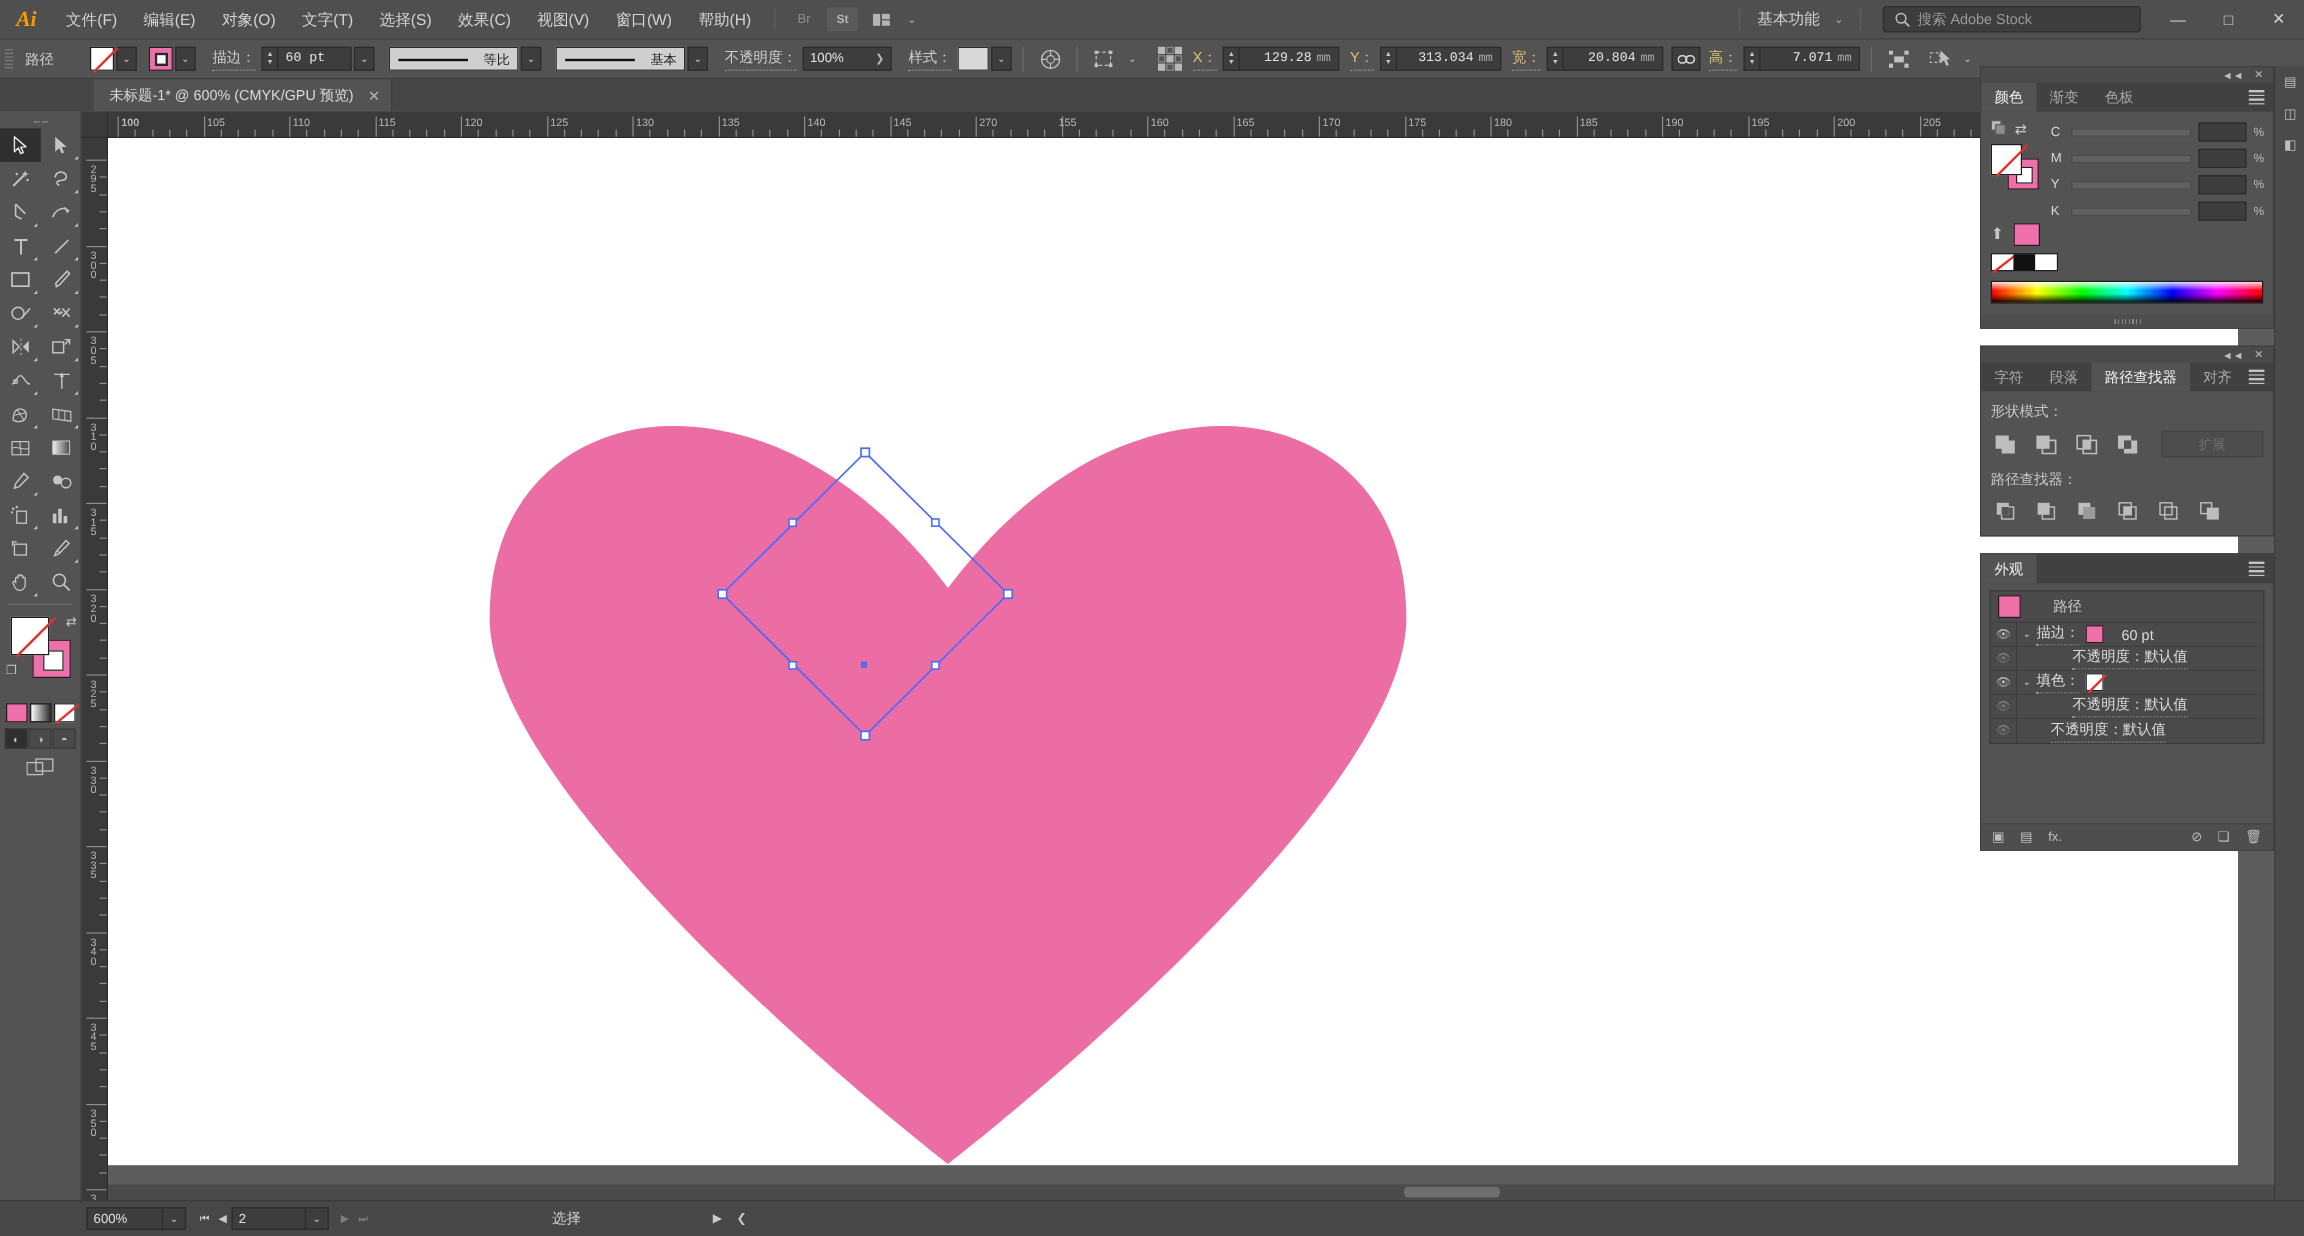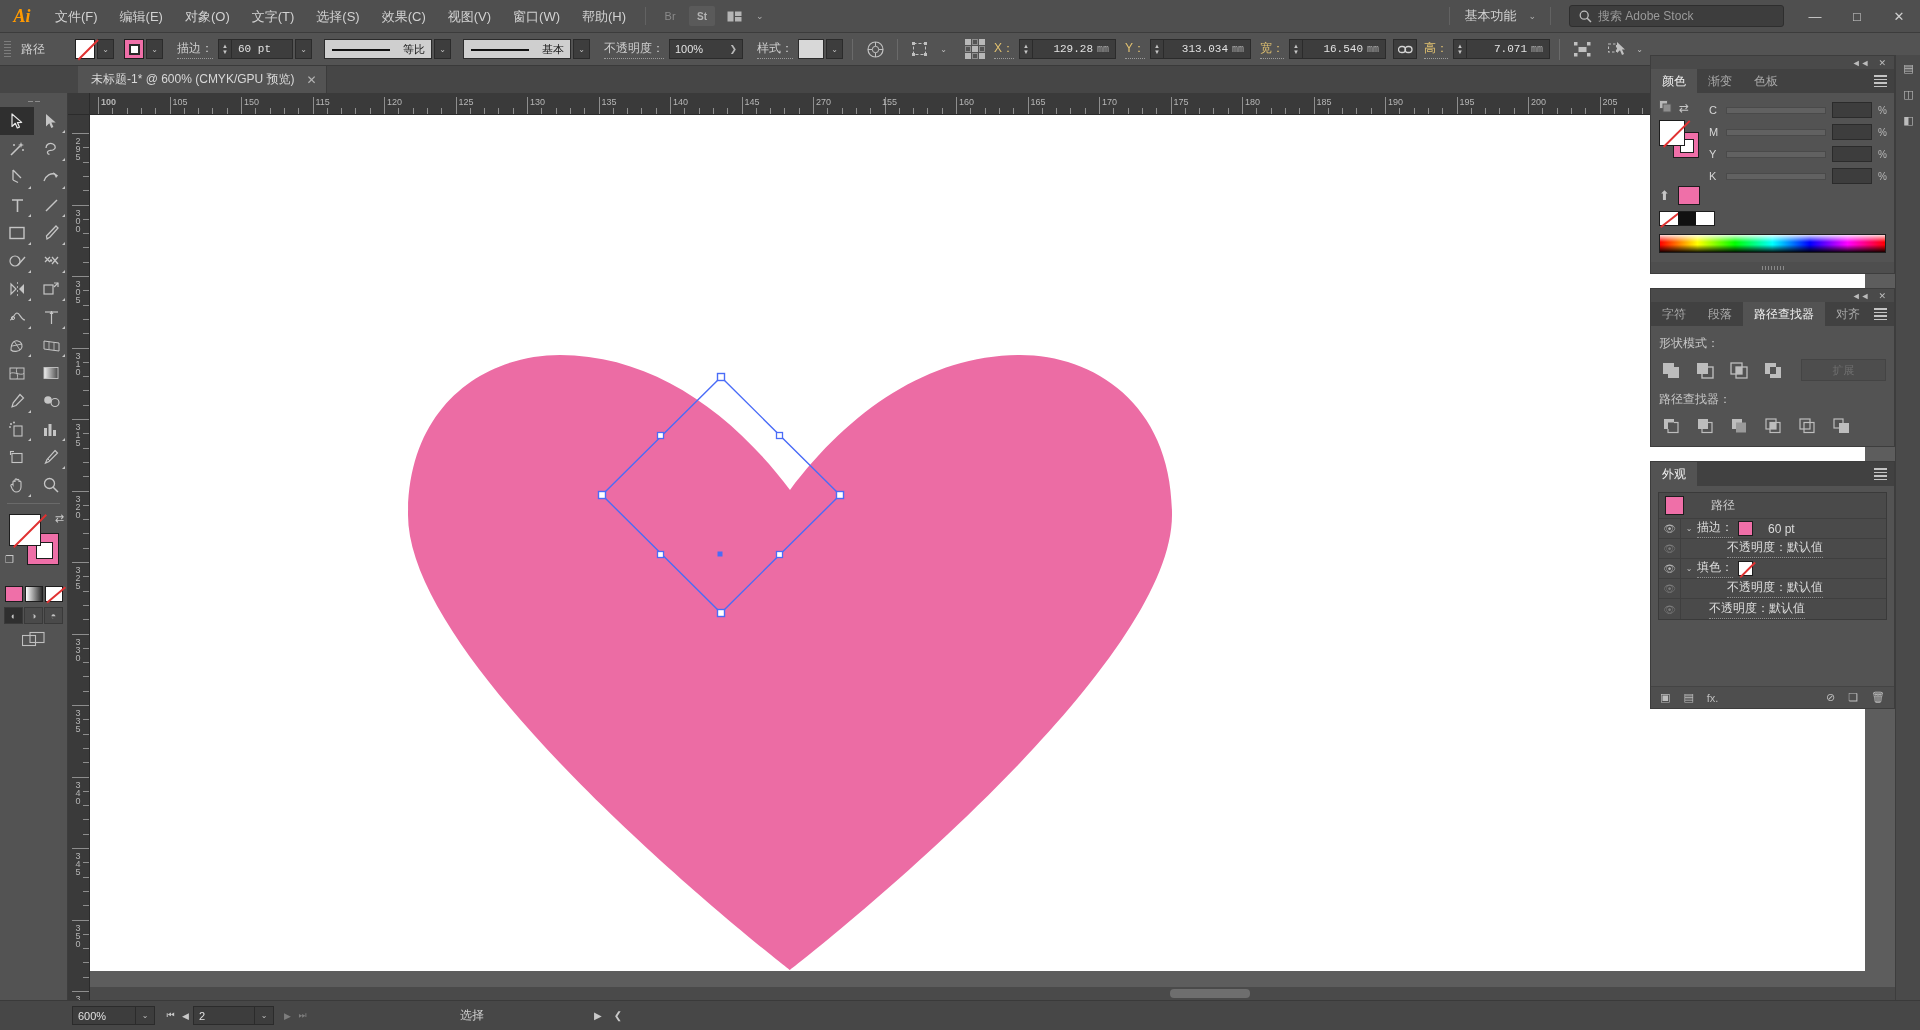--- a/index.html
+++ b/index.html
@@ -540,21 +540,21 @@
       <span class="unit">mm</span>
     </div>
 
     <div style="width:9px"></div>
     <div class="cb-label dotted" style="color:#e0c070">宽：</div>
     <div class="spin">
         <span>▲</span>
         <span>▼</span>
       </div>
     <div class="numfield" style="width:84px;justify-content:flex-end">
-      <span>16.540</span>
+      <span>20.804</span>
       <span class="unit">mm</span>
     </div>
 
     <div style="width:7px"></div>
     <div class="linkbtn">
       <svg width="15" height="9" viewBox="0 0 15 9">
           <rect x="0.5" y="1.5" width="7" height="6" rx="3" fill="none" stroke="#d5d5d5" stroke-width="1.3"></rect>
           <rect x="7" y="1.5" width="7" height="6" rx="3" fill="none" stroke="#d5d5d5" stroke-width="1.3"></rect>
         </svg>
     </div>
@@ -851,21 +851,21 @@
         <div class="rtick" style="left: 36.6px; top: 15px; width: 1px; height: 6px;"></div>
         <div class="rtick" style="left: 50.9px; top: 15px; width: 1px; height: 6px;"></div>
         <div class="rtick" style="left: 65.2px; top: 15px; width: 1px; height: 6px;"></div>
         <div class="rtick" style="left: 79.5px; top: 4px; width: 1px; height: 17px;"></div>
         <div class="rlabel" style="left: 82.5px; top: 4px;">105</div>
         <div class="rtick" style="left: 93.8px; top: 15px; width: 1px; height: 6px;"></div>
         <div class="rtick" style="left: 108.1px; top: 15px; width: 1px; height: 6px;"></div>
         <div class="rtick" style="left: 122.4px; top: 15px; width: 1px; height: 6px;"></div>
         <div class="rtick" style="left: 136.7px; top: 15px; width: 1px; height: 6px;"></div>
         <div class="rtick" style="left: 151px; top: 4px; width: 1px; height: 17px;"></div>
-        <div class="rlabel" style="left: 154px; top: 4px;">150</div>
+        <div class="rlabel" style="left: 154px; top: 4px;">110</div>
         <div class="rtick" style="left: 165.3px; top: 15px; width: 1px; height: 6px;"></div>
         <div class="rtick" style="left: 179.6px; top: 15px; width: 1px; height: 6px;"></div>
         <div class="rtick" style="left: 193.9px; top: 15px; width: 1px; height: 6px;"></div>
         <div class="rtick" style="left: 208.2px; top: 15px; width: 1px; height: 6px;"></div>
         <div class="rtick" style="left: 222.5px; top: 4px; width: 1px; height: 17px;"></div>
         <div class="rlabel" style="left: 225.5px; top: 4px;">115</div>
         <div class="rtick" style="left: 236.8px; top: 15px; width: 1px; height: 6px;"></div>
         <div class="rtick" style="left: 251.1px; top: 15px; width: 1px; height: 6px;"></div>
         <div class="rtick" style="left: 265.4px; top: 15px; width: 1px; height: 6px;"></div>
         <div class="rtick" style="left: 279.7px; top: 15px; width: 1px; height: 6px;"></div>

